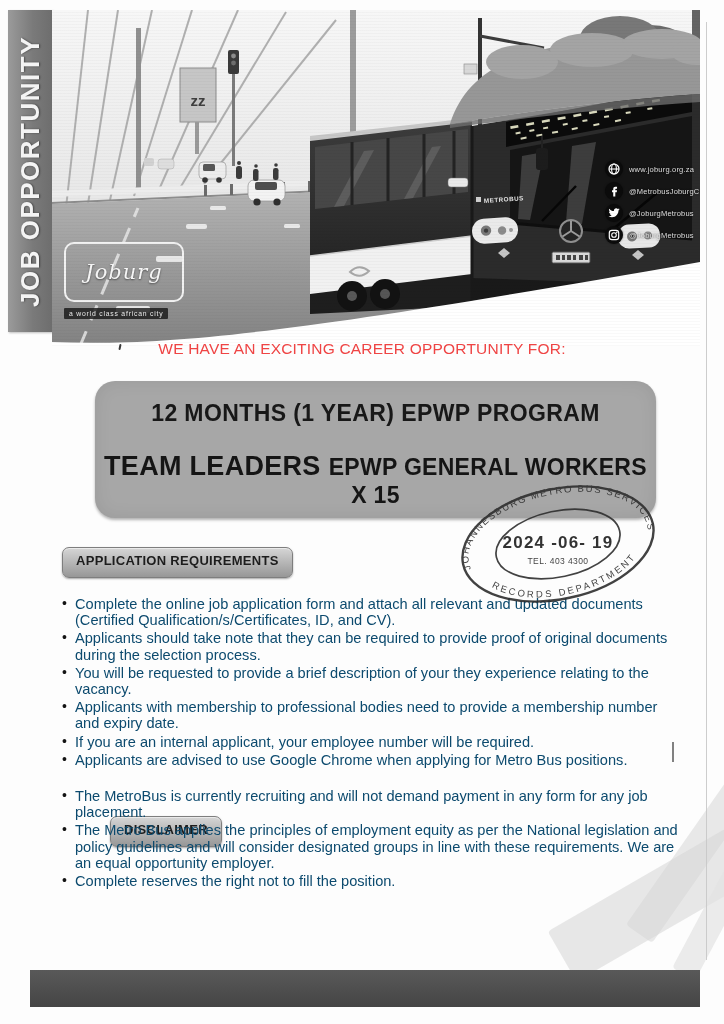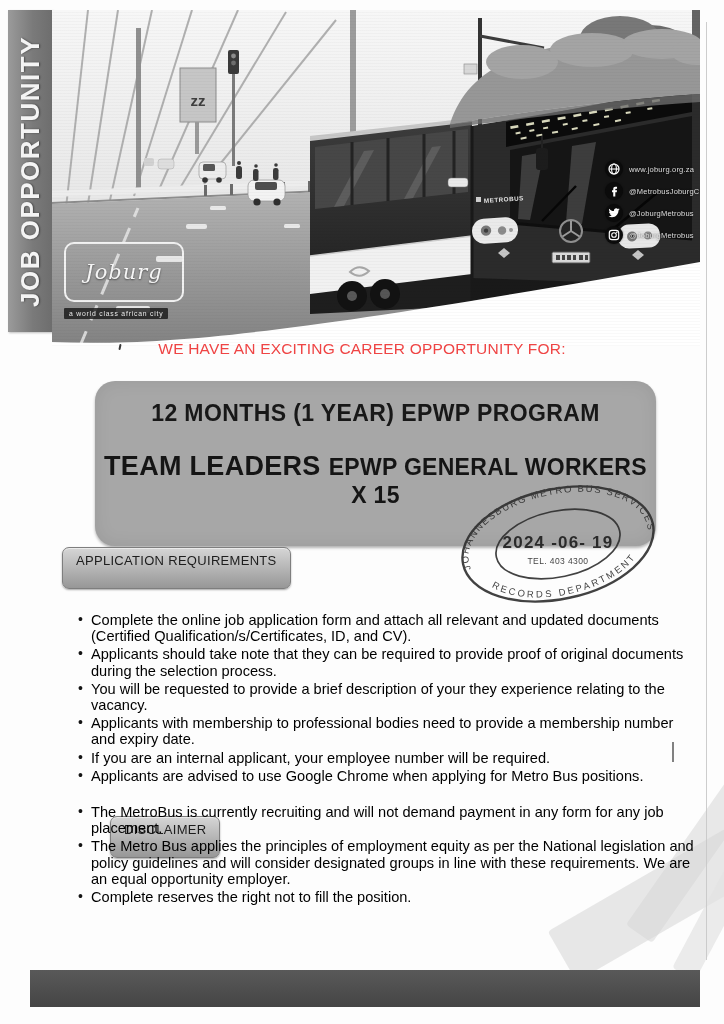--- a/index.html
+++ b/index.html
@@ -37,43 +37,43 @@
   .logo-box{width:116px;height:56px;border:2px solid #f2f2f2;border-radius:10px;
     display:flex;align-items:center;justify-content:center;}
   .logo-box span{font-family:"DejaVu Serif", serif;font-style:italic;font-size:21px;
     color:#f7f7f7;letter-spacing:1px;text-shadow:0 1px 2px rgba(0,0,0,.5);}
   .logo-tagline{display:inline-block;margin-top:3px;background:rgba(25,25,25,.82);
     color:#ececec;font-size:6.8px;letter-spacing:.8px;padding:2px 5px;border-radius:1px;}
   
   .intro{position:absolute;left:0;top:340px;width:724px;text-align:center;z-index:2;
     font-size:15.5px;color:#ef4444;letter-spacing:.2px;}
   
-  .headline-box{position:absolute;left:95px;top:381px;width:561px;height:165px;z-index:2;
+  .headline-box{position:absolute;left:95px;top:381px;width:561px;height:137px;z-index:2;
     background:var(--headline_box_gray,#a7a7a7);border-radius:20px;text-align:center;
     box-shadow:0 2px 3px rgba(0,0,0,.3), inset 0 0 18px rgba(0,0,0,.08);}
   .h-line1{margin-top:19px;font-size:23px;font-weight:700;color:#181818;letter-spacing:.4px;}
   .h-line2{margin-top:24px;font-weight:700;color:#151515;letter-spacing:.3px;font-size:23px;}
   .h-line2 .h-emph{font-size:27px;margin-right:8px;}
   
   .stamp{position:absolute;left:452px;top:482px;z-index:3;opacity:.9;}
   .stamp .ring{fill:none;stroke:var(--stamp_ink,#2e2e2e);}
   .stamp .arc{font-size:9.5px;letter-spacing:1.6px;fill:var(--stamp_ink,#2e2e2e);font-weight:500;}
   .stamp .arcB{font-size:9.5px;letter-spacing:2.4px;fill:var(--stamp_ink,#2e2e2e);font-weight:500;}
   .stamp .date{font-size:17px;font-weight:700;letter-spacing:1.2px;fill:#1d1d1d;}
   .stamp .tel{font-size:8.5px;letter-spacing:.4px;fill:var(--stamp_ink,#2e2e2e);}
   
-  .chip{position:absolute;left:62px;z-index:2;padding:5px 13px 20px;border-radius:7px;
+  .chip{position:absolute;left:62px;z-index:2;padding:5px 13px 9px;border-radius:7px;
     background:linear-gradient(180deg,#d6d6d6 0%,var(--chip_gray,#b9b9b9) 45%,#979797 100%);
     border:1px solid #7e7e7e;box-shadow:0 1px 2px rgba(0,0,0,.35), inset 0 1px 0 rgba(255,255,255,.5);
-    font-size:13px;font-weight:400;color:#1d1d1d;letter-spacing:.3px;}
+    font-size:13px;font-weight:700;color:#1d1d1d;letter-spacing:.3px;}
   .chip-req{top:547px;}
   .chip-disc{top:816px;margin-left:48px;}
   
-  .bullets{position:absolute;left:62px;width:618px;margin:16px;padding:0;list-style:none;z-index:2;
-    font-size:14.6px;line-height:16.2px;color:#000000;}
+  .bullets{position:absolute;left:62px;width:618px;margin:0;padding:0;list-style:none;z-index:2;
+    font-size:14.6px;line-height:16.2px;color:#0c4a6e;}
   .bullets-req{top:596px;}
   .bullets-disc{top:788px;}
   .bullets li{position:relative;padding-left:13px;margin-bottom:2px;}
   .bullets li::before{content:"\2022";position:absolute;left:0;top:-1px;font-size:14px;color:#141414;}
   
   .footer-bar{position:absolute;left:30px;top:970px;width:670px;height:37px;z-index:3;
     background:linear-gradient(180deg,#595959,var(--footer_gray,#454545));}
   .bb{font-family:"Liberation Sans",sans-serif;font-size:15px;font-weight:700;fill:#3f3f3f;}
   .busbrand{font-family:"Liberation Sans",sans-serif;font-size:6.3px;font-weight:700;fill:#e3e3e3;letter-spacing:.5px;}
 </style>

